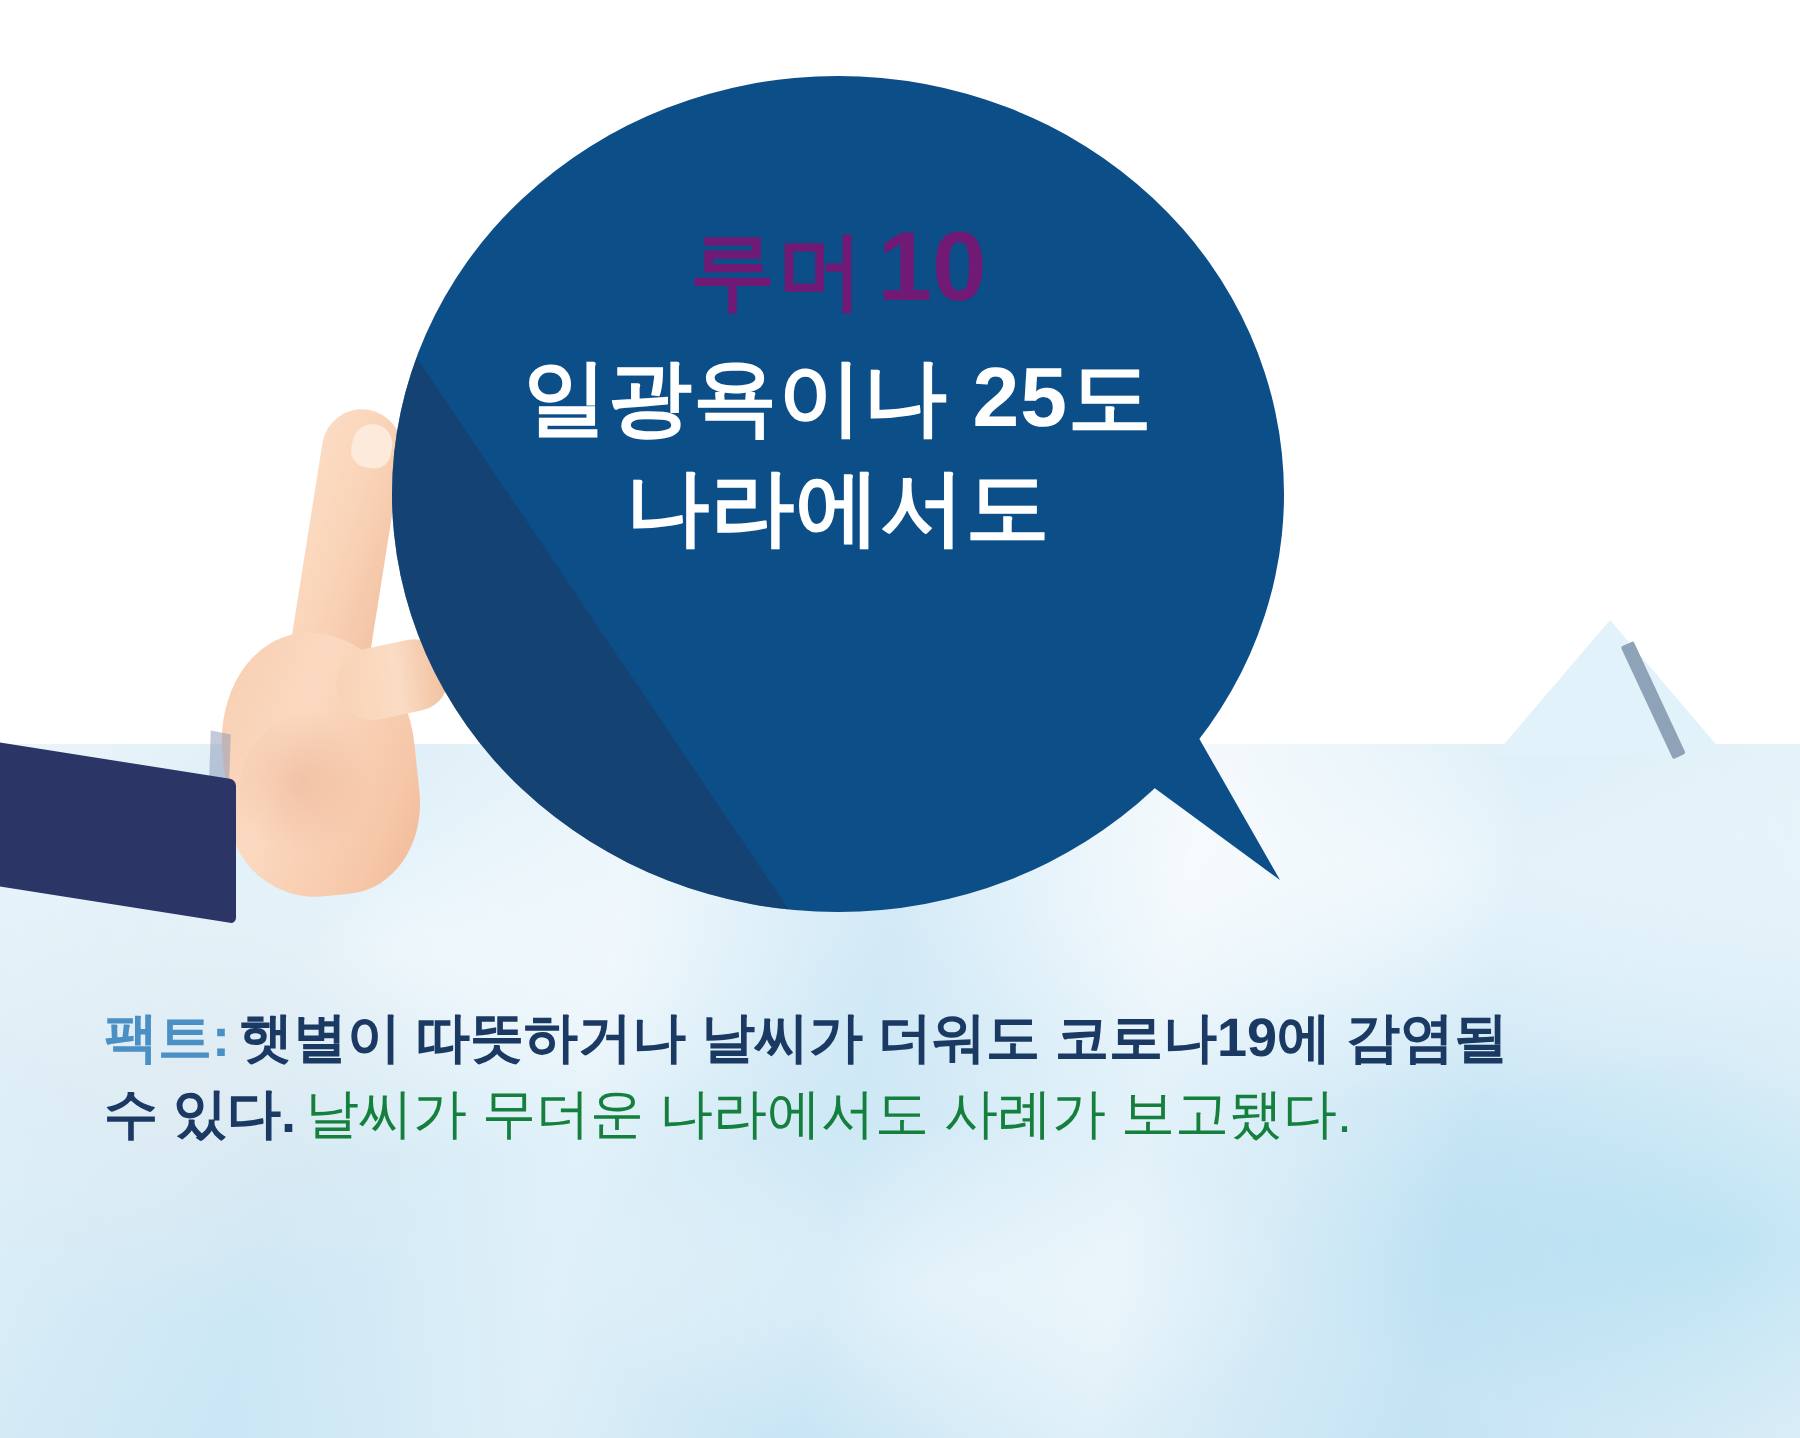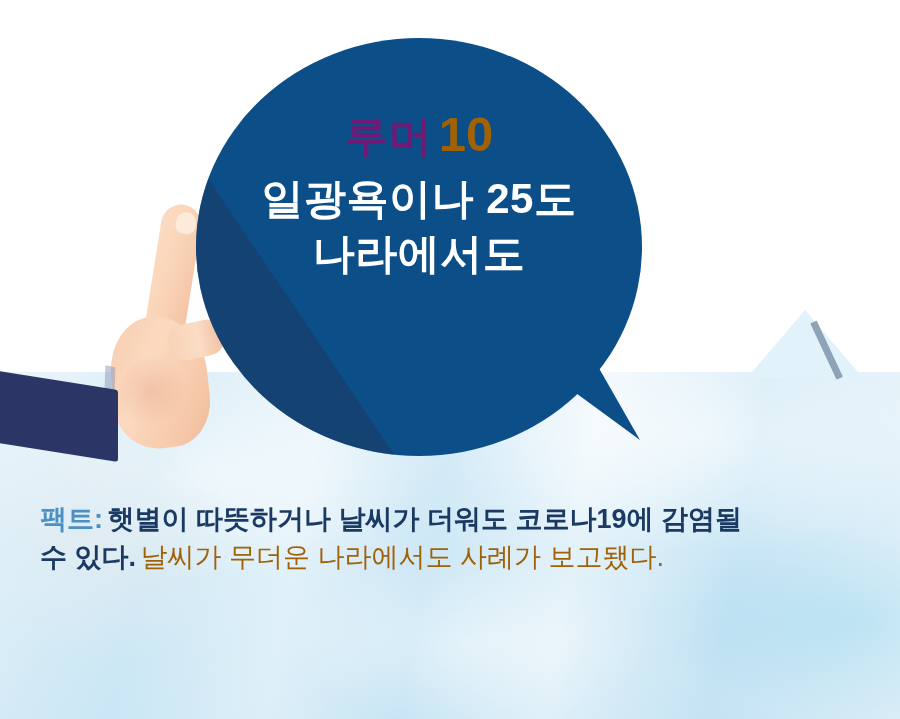--- a/index.html
+++ b/index.html
@@ -179,60 +179,60 @@
   .rumor-word {
     font-size: 43px;
     font-weight: 700;
     color: #701a75;
     letter-spacing: 1px;
     vertical-align: baseline;
   }
   .rumor-num {
     font-size: 49px;
     font-weight: 700;
-    color: #a16207;
+    color: #701a75;
     letter-spacing: 0px;
     margin-left: 6px;
     vertical-align: baseline;
   }
   .claim {
     margin-top: 13px;
     color: #ffffff;
     font-size: 42px;
     font-weight: 700;
     line-height: 1.3;
     letter-spacing: 0.5px;
     padding: 0 14px;
   }
   .claim-line { display: block; white-space: nowrap; }
 
   
   .fact {
     position: absolute;
-    left: 40px; top: 500px;
+    left: 52px; top: 500px;
     width: 810px;
     line-height: 1.42;
     z-index: 6;
   }
   .fact-label {
     font-size: 27px;
     font-weight: 700;
     color: #4a90c4;
     letter-spacing: 0px;
   }
   .fact-strong {
     font-size: 27px;
     font-weight: 700;
     color: #1b3a63;
     letter-spacing: 0px;
   }
   .fact-normal {
     font-size: 27px;
     font-weight: 400;
-    color: #a16207;
+    color: #15803d;
     letter-spacing: 0px;
   }
   .fact-row { display: block; }
 </style>
 </head>
 <body>
 
 <div id="poster">
 
   <div class="bg-sky"></div>

